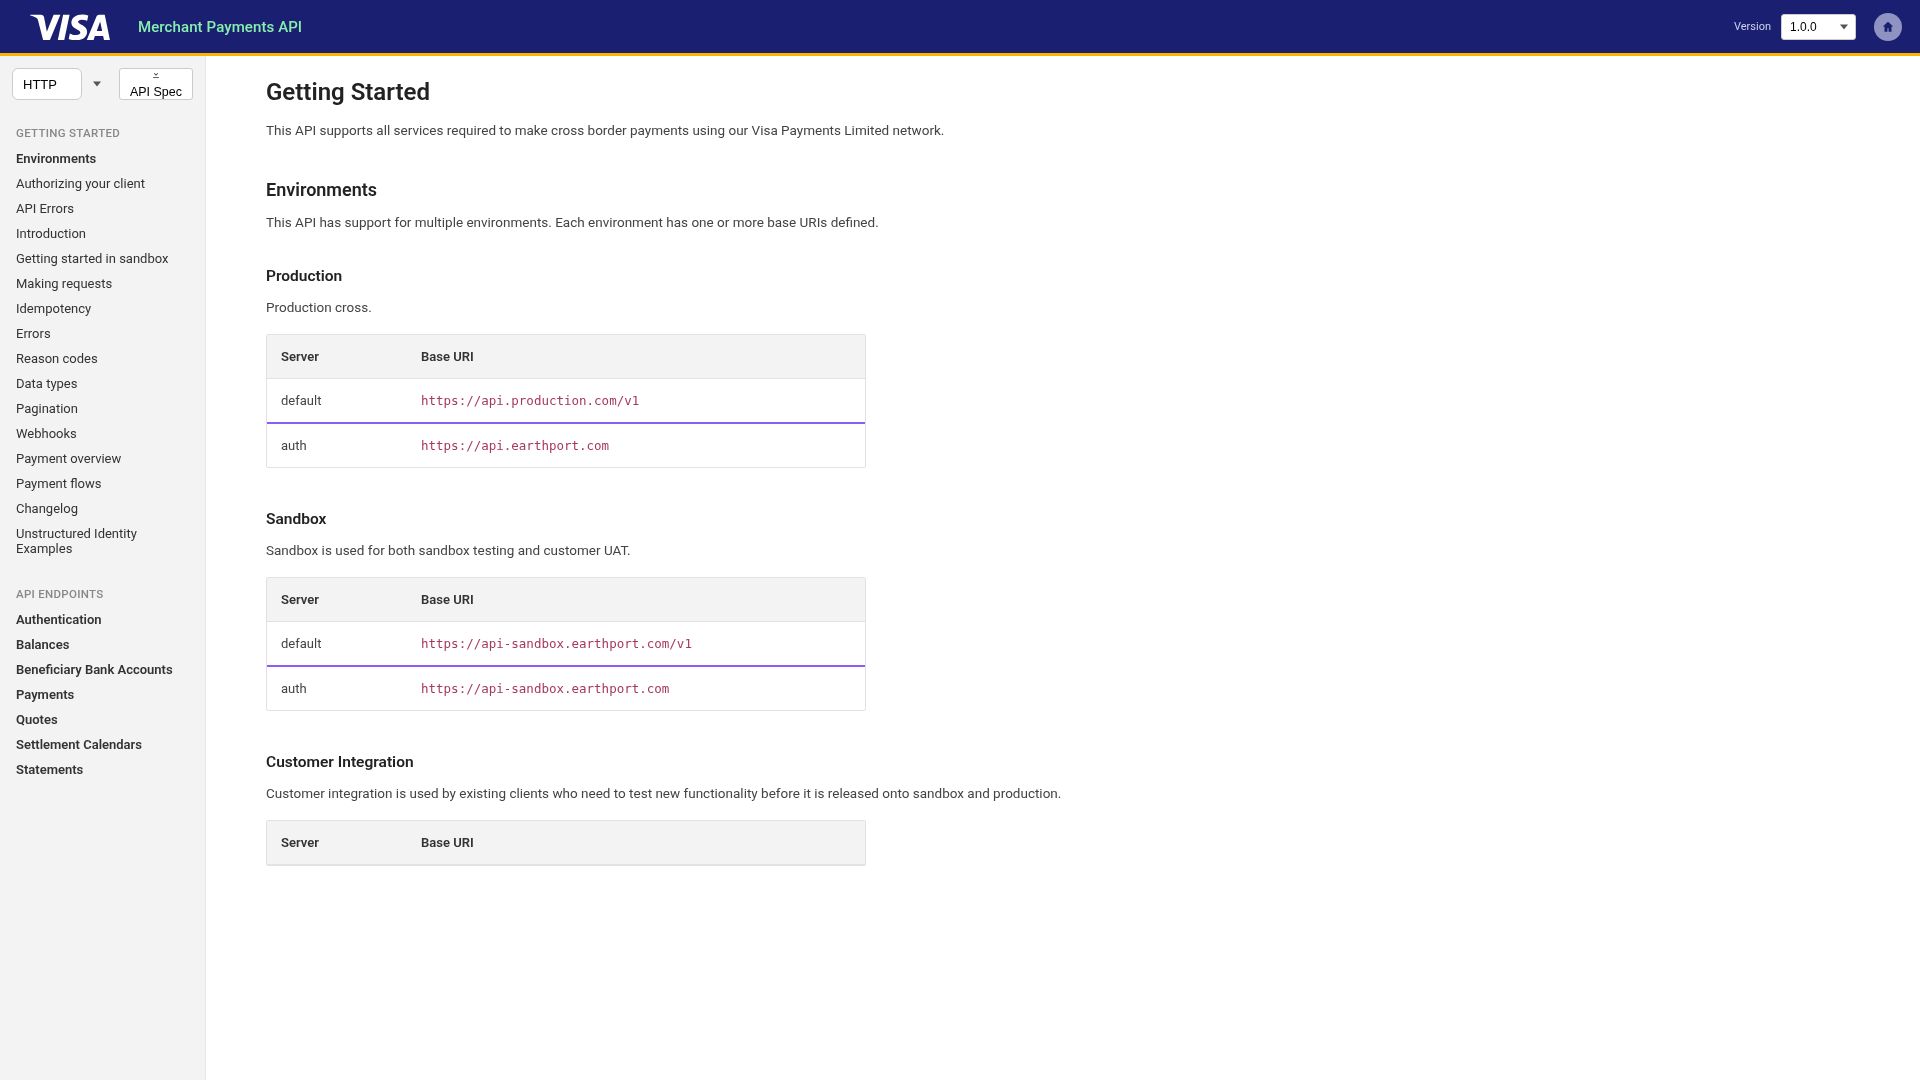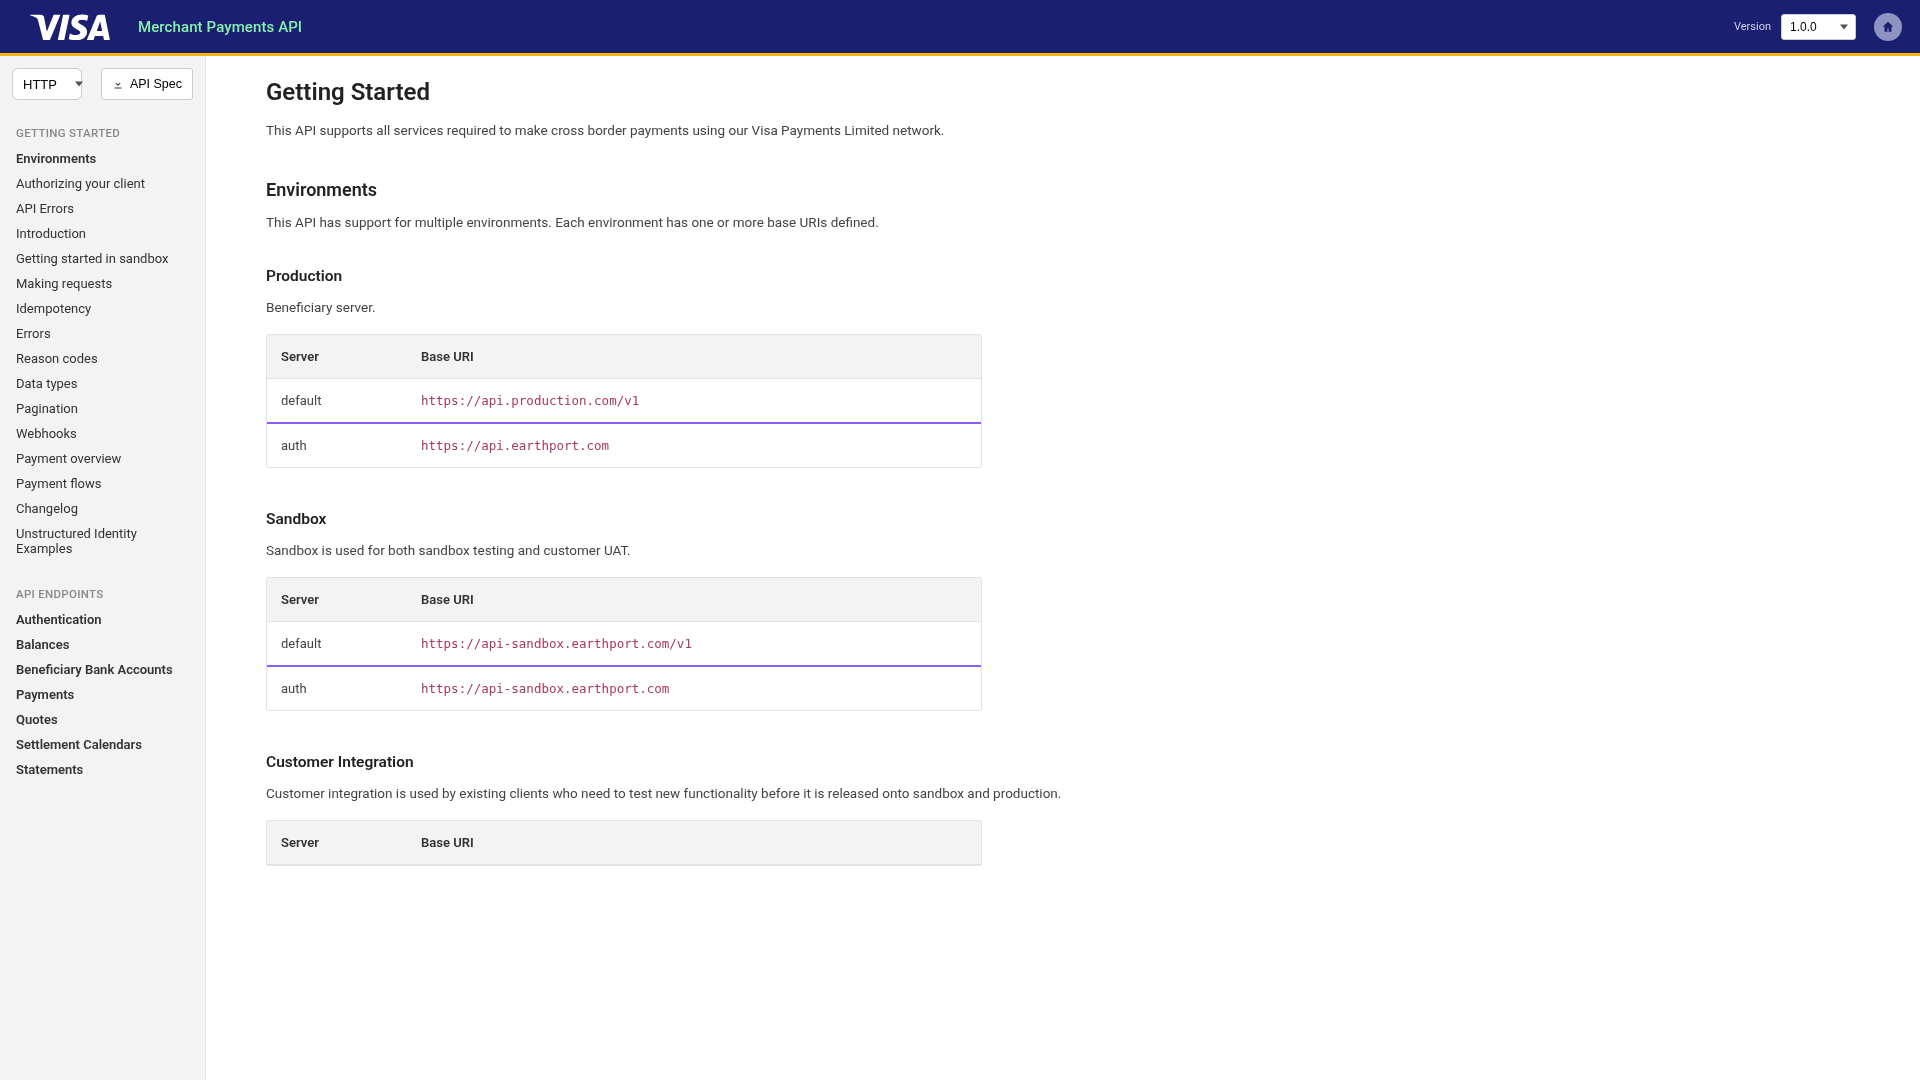--- a/index.html
+++ b/index.html
@@ -49,20 +49,21 @@
   .proto-wrap { position: relative; flex: 1; }
   .proto-wrap::after {
     content: ""; position: absolute; right: 10px; top: 50%; transform: translateY(-50%);
     border-left: 4px solid transparent; border-right: 4px solid transparent; border-top: 5px solid #555;
     pointer-events: none;
   }
   .api-spec-btn {
     height: 32px; background: #fff; border: 1px solid #ccc; border-radius: 3px;
     font-size: 12.5px; padding: 0 10px; display: flex; align-items: center; gap: 6px; cursor: pointer;
     white-space: nowrap;
+    flex-direction: column;
   }
   .api-spec-btn svg { width: 12px; height: 12px; fill: #333; }
   .search-wrap { padding: 12px 12px 0; }
   .search-input {
     width: 100%; height: 30px; background: #fff; border: 1px solid #ddd; border-radius: 3px;
     padding: 0 10px; font-size: 13px;
   }
   .search-input::placeholder { color: #999; }
 
   .sb-section-title {
@@ -79,21 +80,21 @@
     flex: 1; overflow-y: auto; padding: 22px 40px 60px 60px; max-width: 1100px;
   }
   h1.page-title { font-size: 24px; font-weight: 600; color: #222; margin-bottom: 14px; }
   .intro { font-size: 13.5px; color: #444; line-height: 1.55; margin-bottom: 38px; }
   h2.section-h { font-size: 18px; font-weight: 600; color: #222; margin-bottom: 12px; }
   .section-p { font-size: 13.5px; color: #444; line-height: 1.55; margin-bottom: 34px; }
   h3.sub-h { font-size: 15.5px; font-weight: 600; color: #222; margin-bottom: 12px; }
   .sub-p { font-size: 13.5px; color: #444; line-height: 1.55; margin-bottom: 16px; }
 
   .tbl {
-    border: 1px solid #e2e2e2; border-radius: 2px; width: 716px; max-width: 100%;
+    border: 1px solid #e2e2e2; border-radius: 2px; width: 600px; max-width: 100%;
     margin-bottom: 42px; font-size: 13px; border-collapse: separate; border-spacing: 0;
   }
   .tbl thead th {
     background: #f3f3f3; text-align: left; font-weight: 600; color: #333;
     padding: 14px 14px; border-bottom: 1px solid #e2e2e2;
   }
   .tbl tbody td {
     padding: 14px 14px; border-top: 2px solid #8b5cf6; color: #444; vertical-align: middle;
   }
   .tbl tbody tr:first-child td { border-top: none; }
@@ -178,21 +179,21 @@
 
   <main class="content">
     <h1 class="page-title">Getting Started</h1>
     <p class="intro">This API supports all services required to make cross border payments using our Visa Payments Limited network.</p>
 
     <h2 class="section-h">Environments</h2>
     <p class="section-p">This API has support for multiple environments. Each environment has one or more base URIs defined.</p>
 
     <div id="env-blocks">
         <h3 class="sub-h">Production</h3>
-        <p class="sub-p">Beneficiary server.</p>
+        <p class="sub-p">Production cross.</p>
         <table class="tbl">
           <thead>
             <tr>
               <th>Server</th>
               <th>Base URI</th>
             </tr>
           </thead>
           <tbody>
             <tr>
               <td>default</td>

